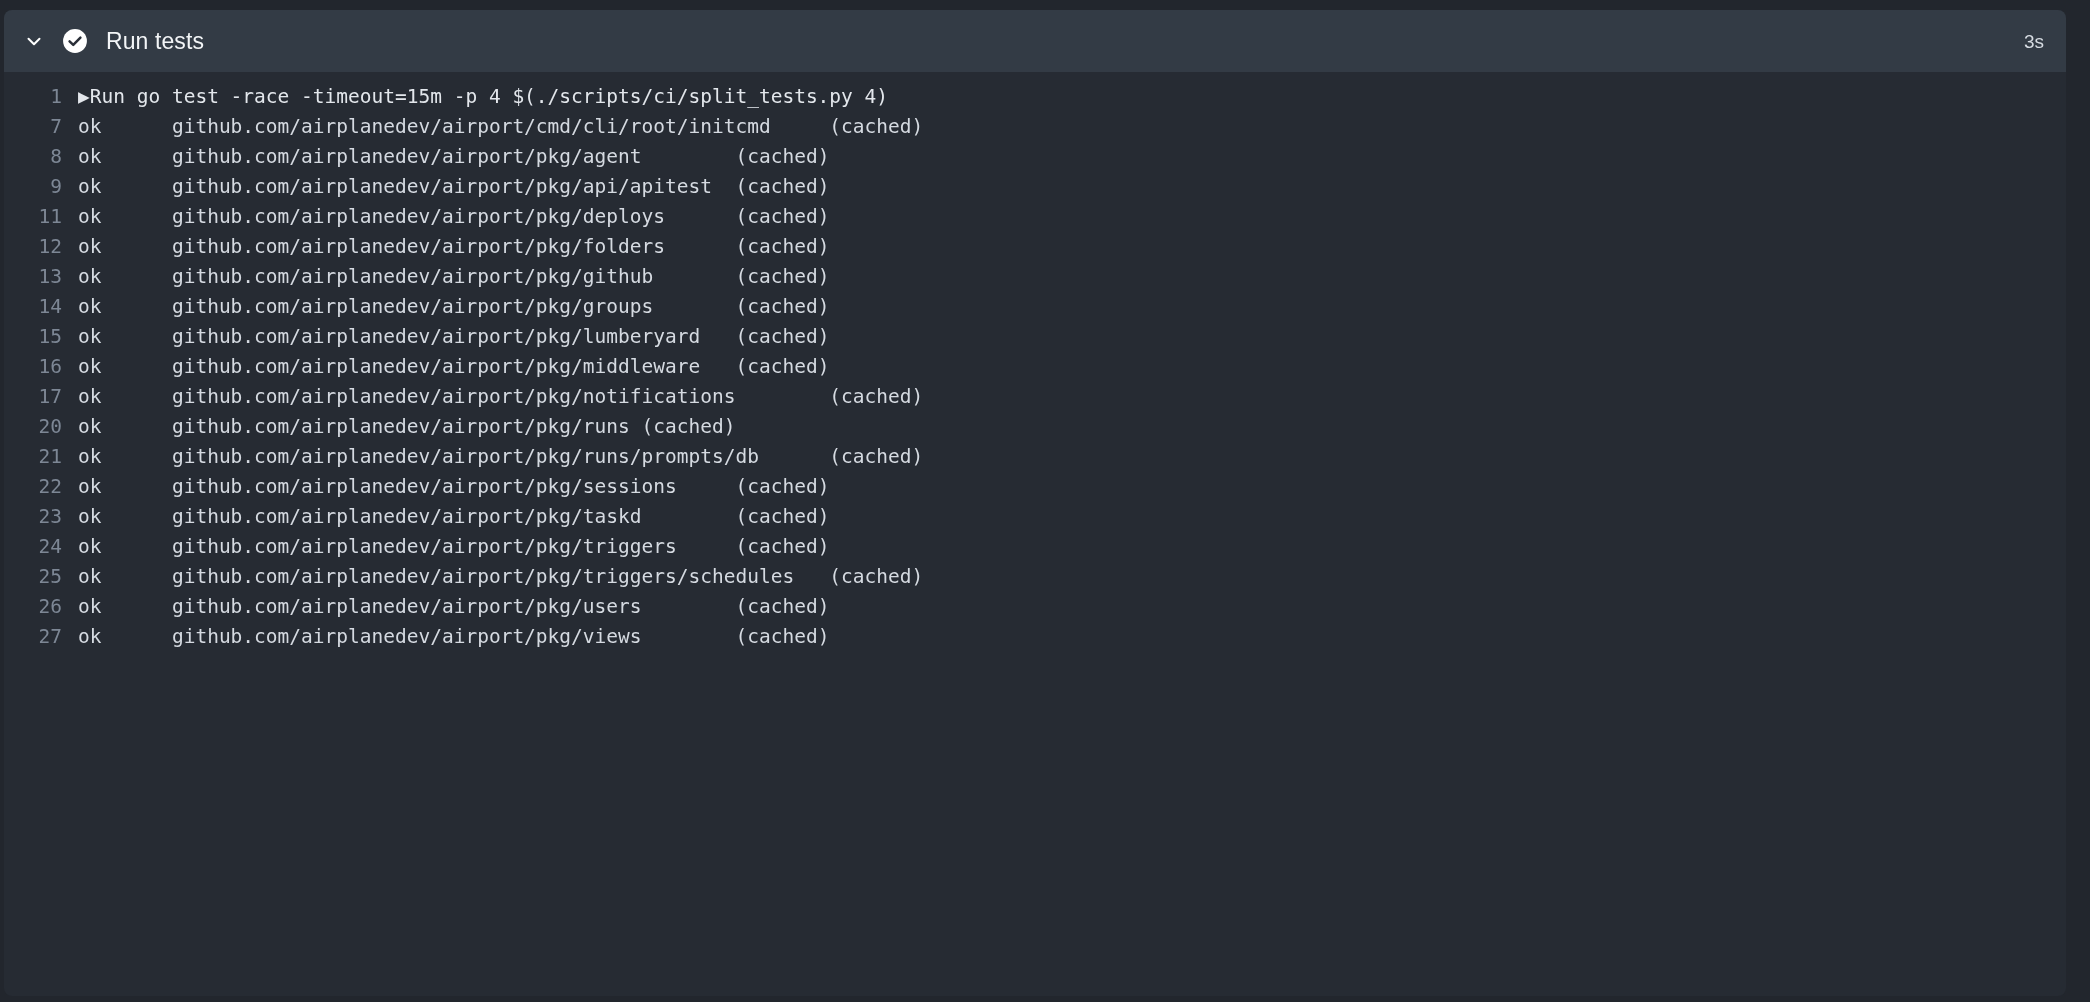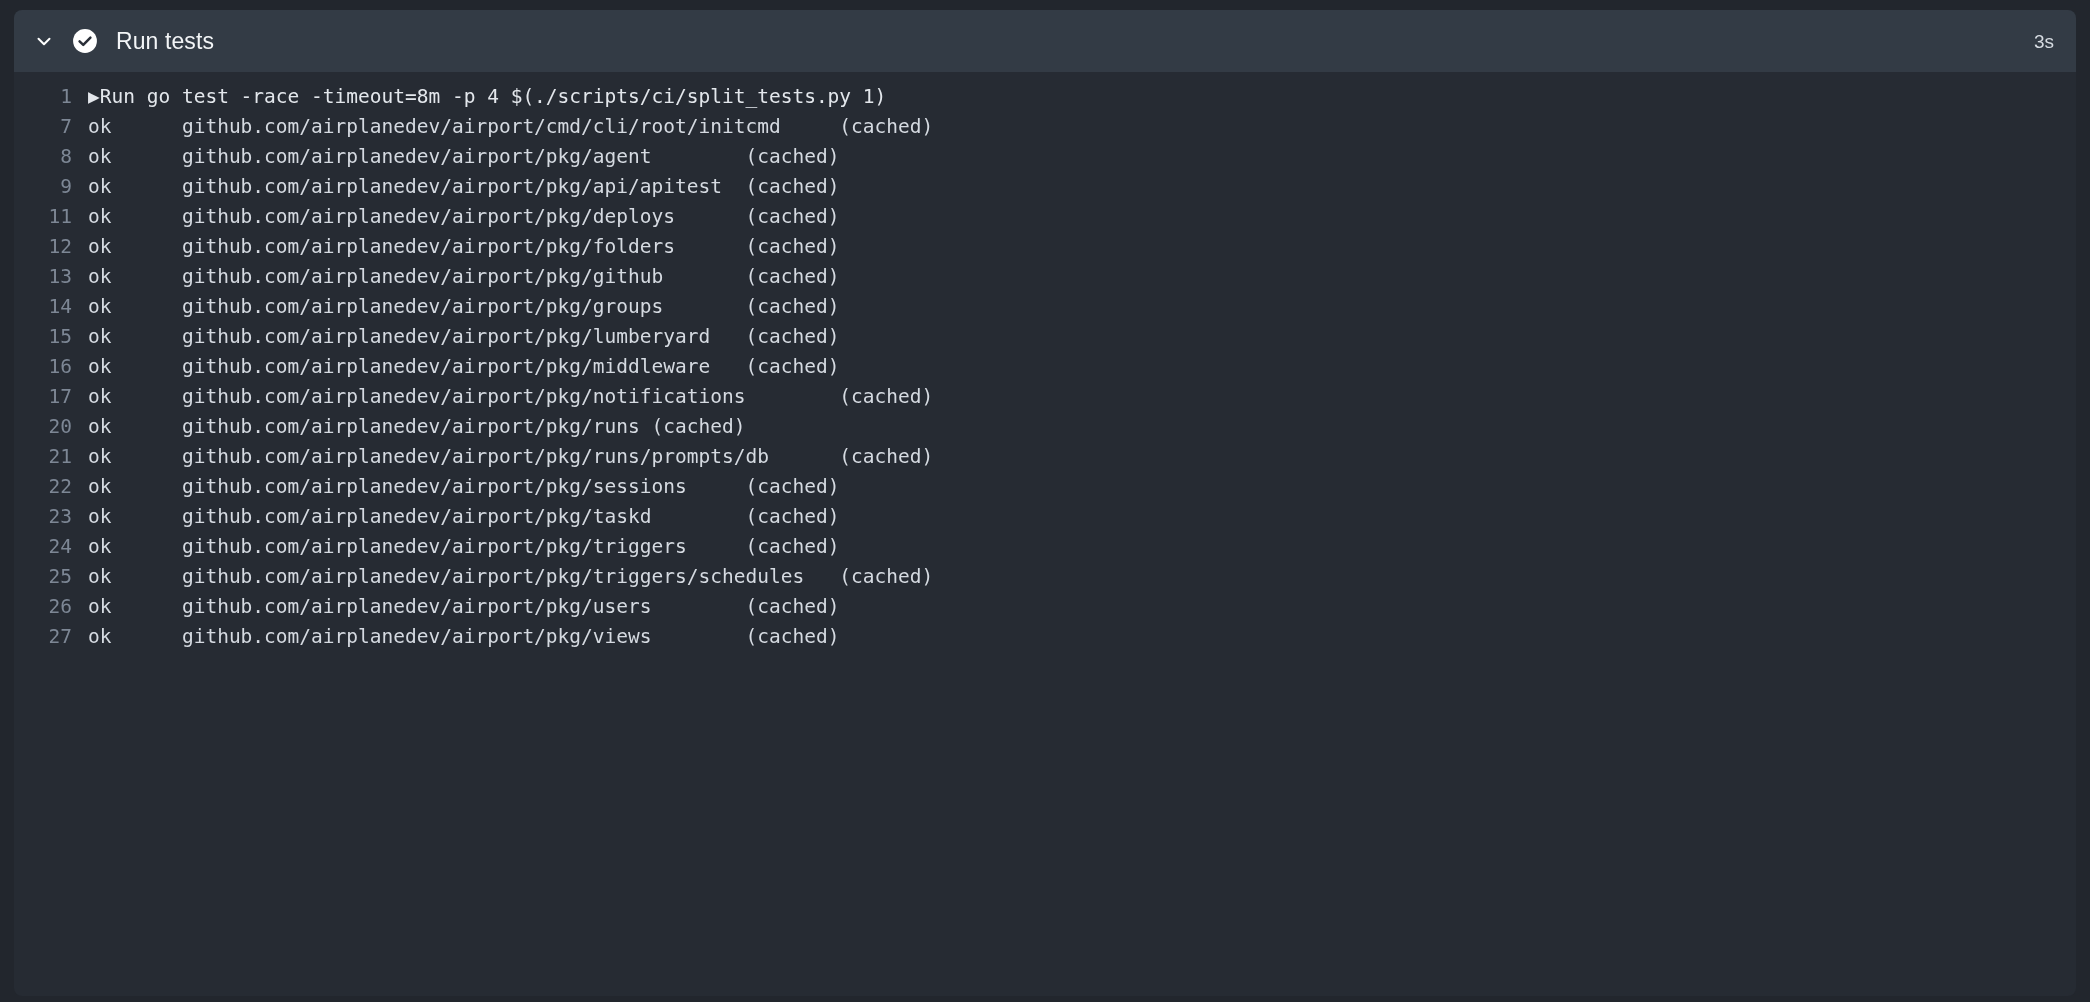--- a/index.html
+++ b/index.html
@@ -10,21 +10,21 @@
     height: 1002px;
     overflow: hidden;
   }
   body {
     font-family: "Liberation Sans", sans-serif;
     -webkit-font-smoothing: antialiased;
   }
 
   .job-panel {
     position: absolute;
-    left: 14px;
+    left: 4px;
     top: 10px;
     width: 2062px;
     height: 986px;
     background: #22262d;
   }
 
   
   .step-header {
     position: relative;
     height: 62px;
@@ -141,21 +141,21 @@
 
     <div class="step-spacer"></div>
 
     <div class="step-duration">3s</div>
   </div>
 
   <div class="log-body">
     <div id="log-lines">
         <div class="log-line">
           <div class="line-no">1</div>
-          <div class="line-text is-command">▶Run go test -race -timeout=8m -p 4 $(./scripts/ci/split_tests.py 1)</div>
+          <div class="line-text is-command">▶Run go test -race -timeout=15m -p 4 $(./scripts/ci/split_tests.py 4)</div>
         </div>
         <div class="log-line">
           <div class="line-no">7</div>
           <div class="line-text">ok  	github.com/airplanedev/airport/cmd/cli/root/initcmd	(cached)</div>
         </div>
         <div class="log-line">
           <div class="line-no">8</div>
           <div class="line-text">ok  	github.com/airplanedev/airport/pkg/agent	(cached)</div>
         </div>
         <div class="log-line">

